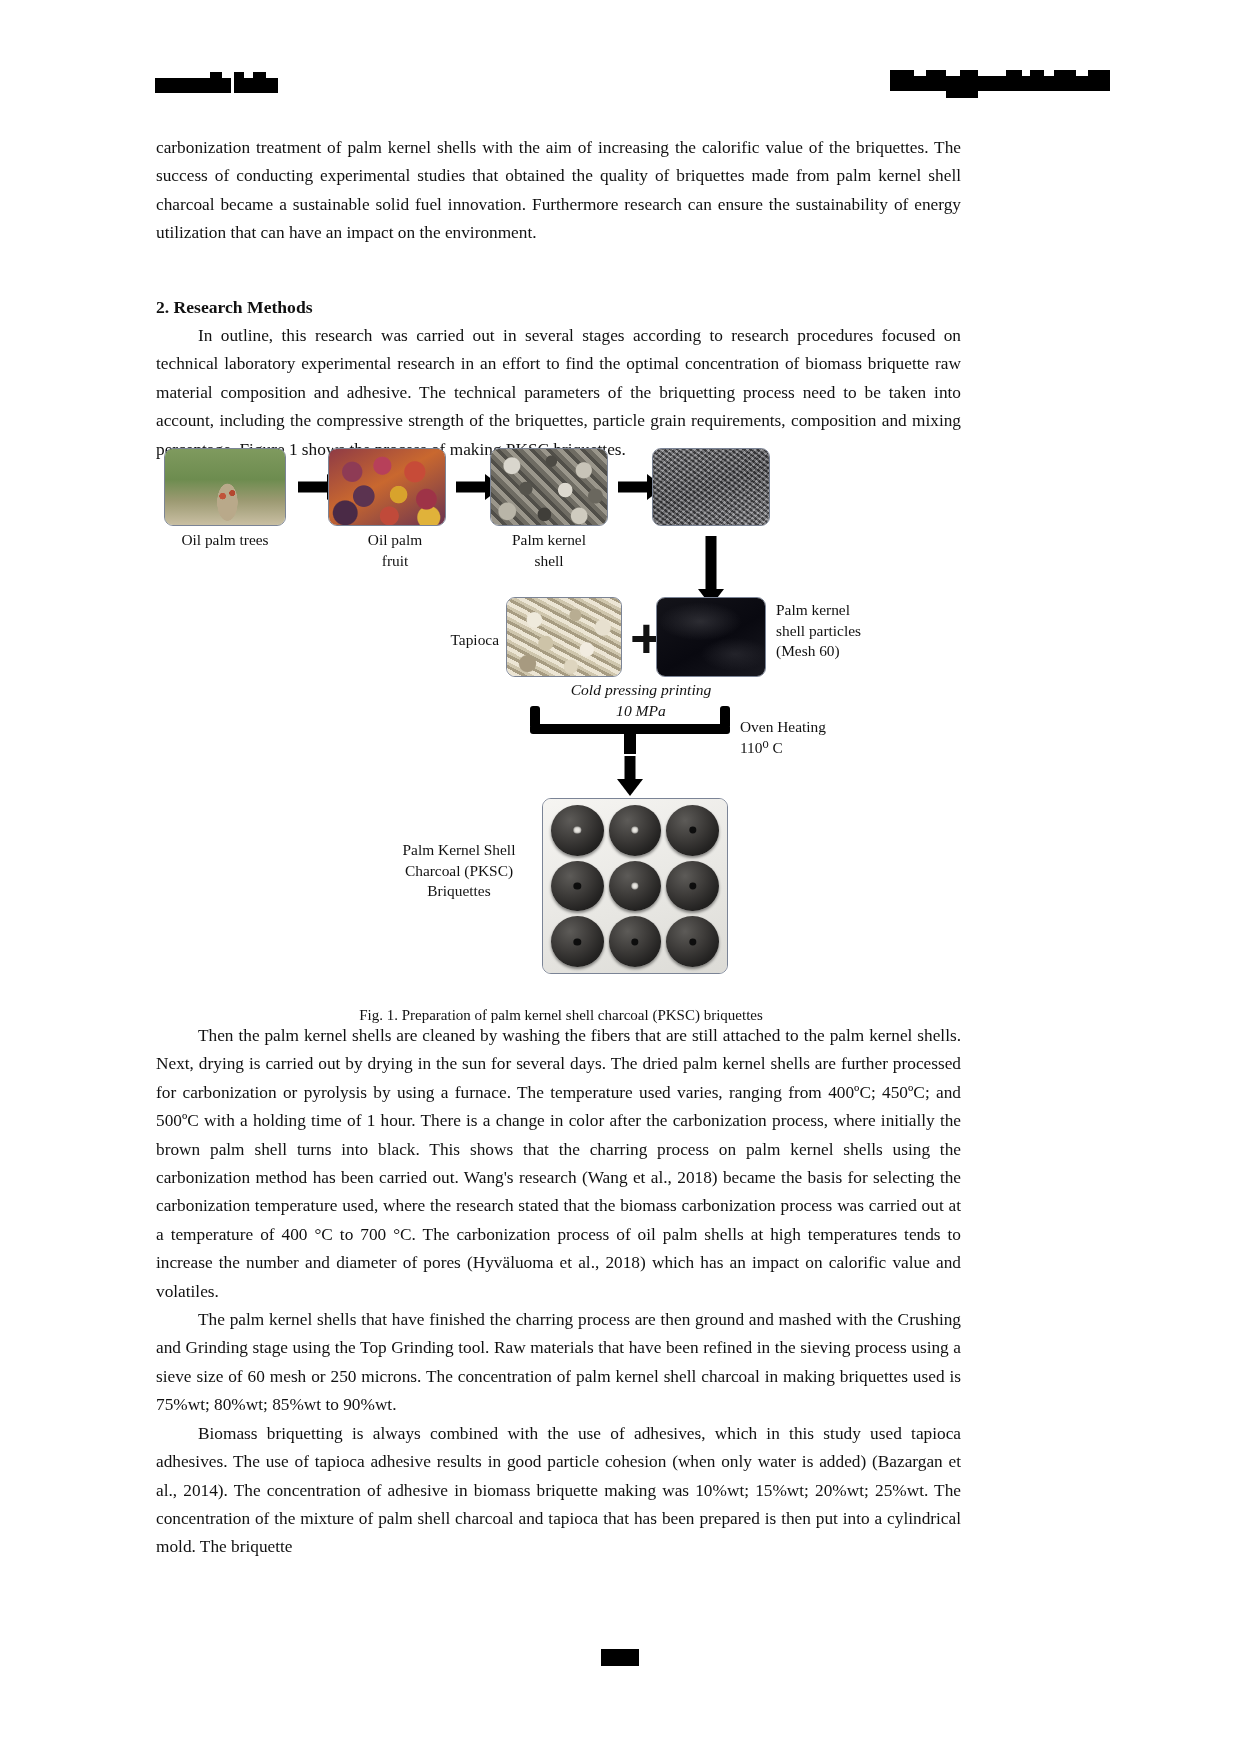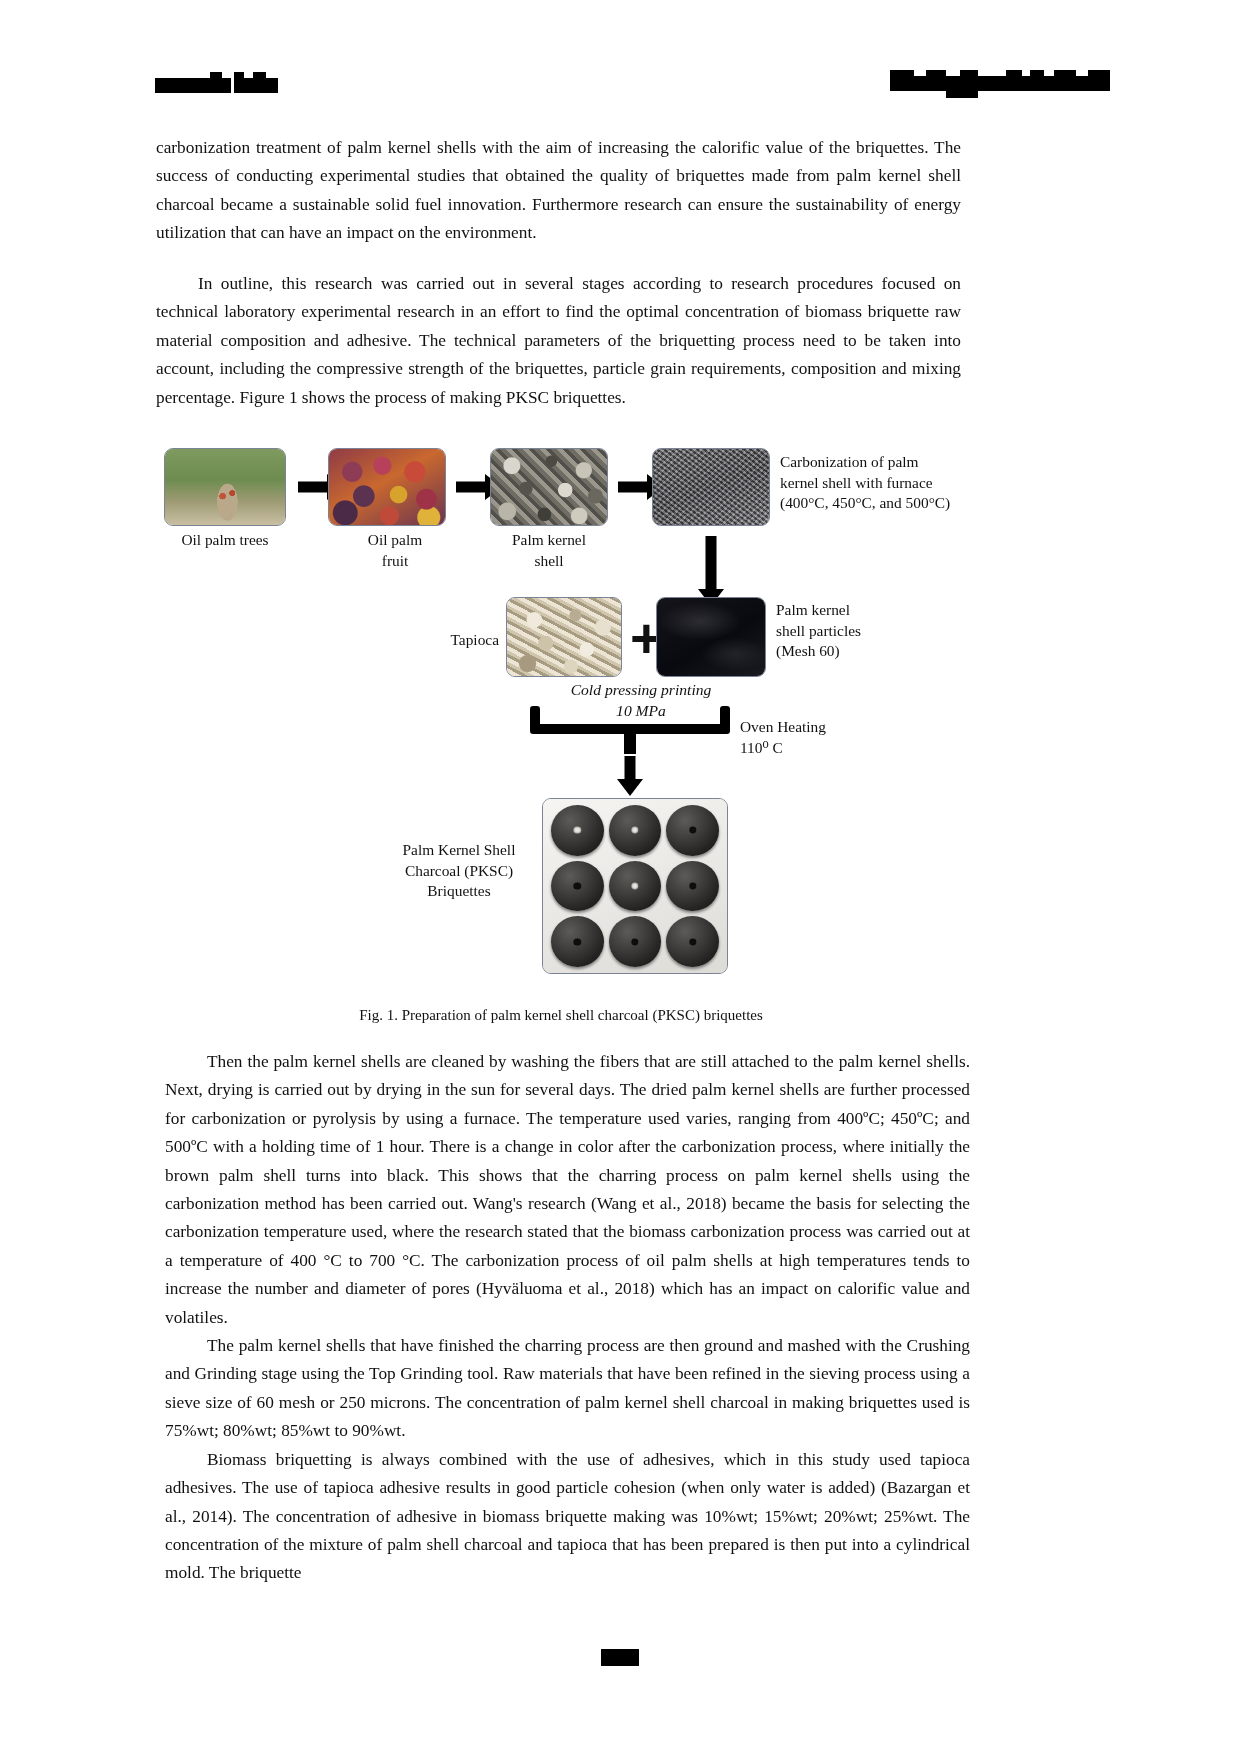--- a/index.html
+++ b/index.html
@@ -221,20 +221,21 @@
       <span class="rb" style="right:184px;top:18px;width:12px;height:15px;"></span>
       <span class="rb" style="right:196px;top:12px;width:24px;height:21px;"></span>
     </div>
   </div>
 
   <div class="col" style="top:134px;">
     <p class="body">carbonization treatment of palm kernel shells with the aim of increasing the calorific value of the briquettes. The success of conducting experimental studies that obtained the quality of briquettes made from palm kernel shell charcoal became a sustainable solid fuel innovation. Furthermore research can ensure the sustainability of energy utilization that can have an impact on the environment.</p>
   </div>
 
   <div class="col" style="top:270px;">
+    <h2 class="sec">2. Research Methods</h2>
     <p class="body ind">In outline, this research was carried out in several stages according to research procedures focused on technical laboratory experimental research in an effort to find the optimal concentration of biomass briquette raw material composition and adhesive. The technical parameters of the briquetting process need to be taken into account, including the compressive strength of the briquettes, particle grain requirements, composition and mixing percentage. Figure 1 shows the process of making PKSC briquettes.</p>
   </div>
 
   <div class="figwrap">
 
     <div class="photo ph-trees" style="left:8px; top:8px; width:122px; height:78px;">
         <div class="inner"></div>
       </div>
 
     <div class="arrow-r" style="left:142px; top:33px; width:46px; height:28px;">
@@ -257,25 +258,20 @@
 
     <div class="arrow-r" style="left:462px; top:33px; width:46px; height:28px;">
       <span class="shaft" style="width:32px;"></span>
         <span class="head"></span>
     </div>
 
     <div class="photo ph-carb" style="left:496px; top:8px; width:118px; height:78px;">
         <div class="inner"></div>
       </div>
 
-    <div class="flabel lft" style="left:624px; top:12px; width:200px;">
-      <div>Carbonization of palm</div>
-      <div>kernel shell with furnace</div>
-      <div>(400°C, 450°C, and 500°C)</div>
-    </div>
 
     <div class="flabel" style="left:-3px; top:90px; width:144px;">Oil palm trees</div>
 
     <div class="flabel" style="left:179px; top:90px; width:120px;">
       <div>Oil palm</div>
       <div>fruit</div>
     </div>
 
     <div class="flabel" style="left:333px; top:90px; width:120px;">
       <div>Palm kernel</div>
@@ -345,21 +341,21 @@
 
     <div class="flabel" style="left:228px; top:400px; width:150px;">
       <div>Palm Kernel Shell</div>
       <div>Charcoal (PKSC)</div>
       <div>Briquettes</div>
     </div>
   </div>
 
   <div class="figcap">Fig. 1. Preparation of palm kernel shell charcoal (PKSC) briquettes</div>
 
-  <div class="col" style="top:1048px;margin-left:9px;">
+  <div class="col" style="top:1022px;">
     <p class="body ind">Then the palm kernel shells are cleaned by washing the fibers that are still attached to the palm kernel shells. Next, drying is carried out by drying in the sun for several days. The dried palm kernel shells are further processed for carbonization or pyrolysis by using a furnace. The temperature used varies, ranging from 400ºC; 450ºC; and 500ºC with a holding time of 1 hour. There is a change in color after the carbonization process, where initially the brown palm shell turns into black. This shows that the charring process on palm kernel shells using the carbonization method has been carried out. Wang's research (Wang et al., 2018) became the basis for selecting the carbonization temperature used, where the research stated that the biomass carbonization process was carried out at a temperature of 400 °C to 700 °C. The carbonization process of oil palm shells at high temperatures tends to increase the number and diameter of pores (Hyväluoma et al., 2018) which has an impact on calorific value and volatiles.</p>
     <p class="body ind">The palm kernel shells that have finished the charring process are then ground and mashed with the Crushing and Grinding stage using the Top Grinding tool. Raw materials that have been refined in the sieving process using a sieve size of 60 mesh or 250 microns. The concentration of palm kernel shell charcoal in making briquettes used is 75%wt; 80%wt; 85%wt to 90%wt.</p>
     <p class="body ind">Biomass briquetting is always combined with the use of adhesives, which in this study used tapioca adhesives. The use of tapioca adhesive results in good particle cohesion (when only water is added) (Bazargan et al., 2014). The concentration of adhesive in biomass briquette making was 10%wt; 15%wt; 20%wt; 25%wt. The concentration of the mixture of palm shell charcoal and tapioca that has been prepared is then put into a cylindrical mold. The briquette</p>
   </div>
 
   <div class="footer-redact"></div>
 
 </div>
 
 </body></html>

